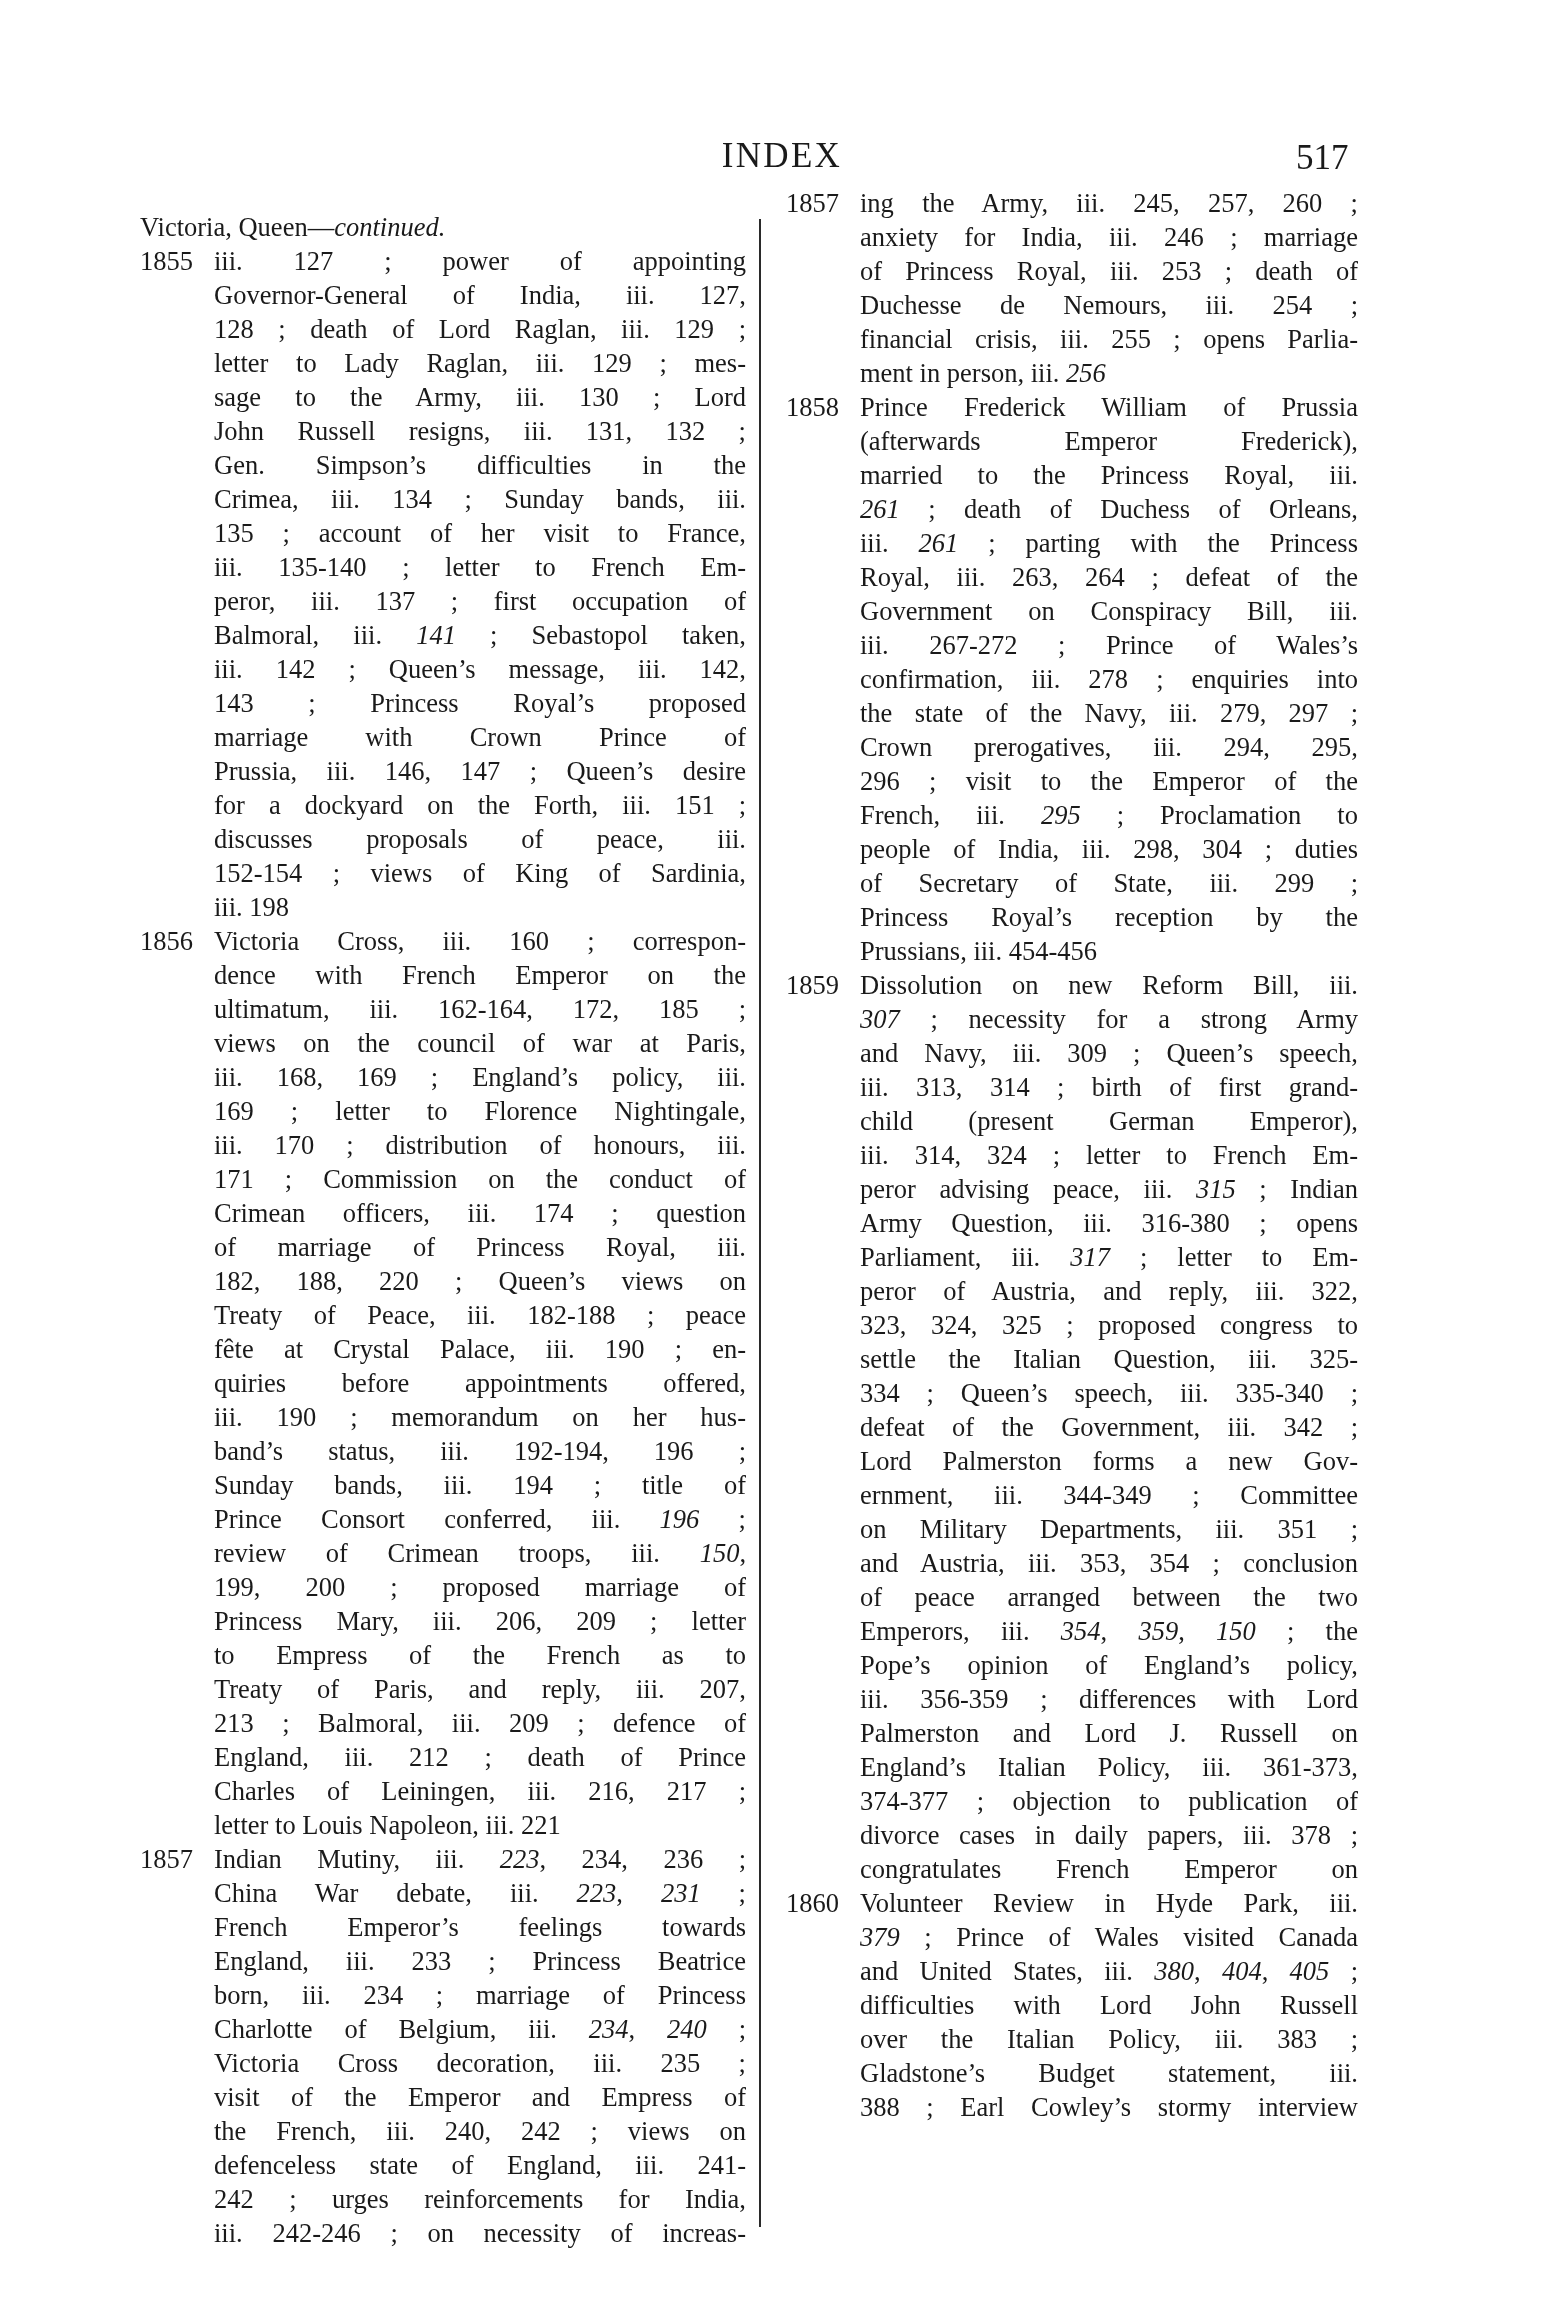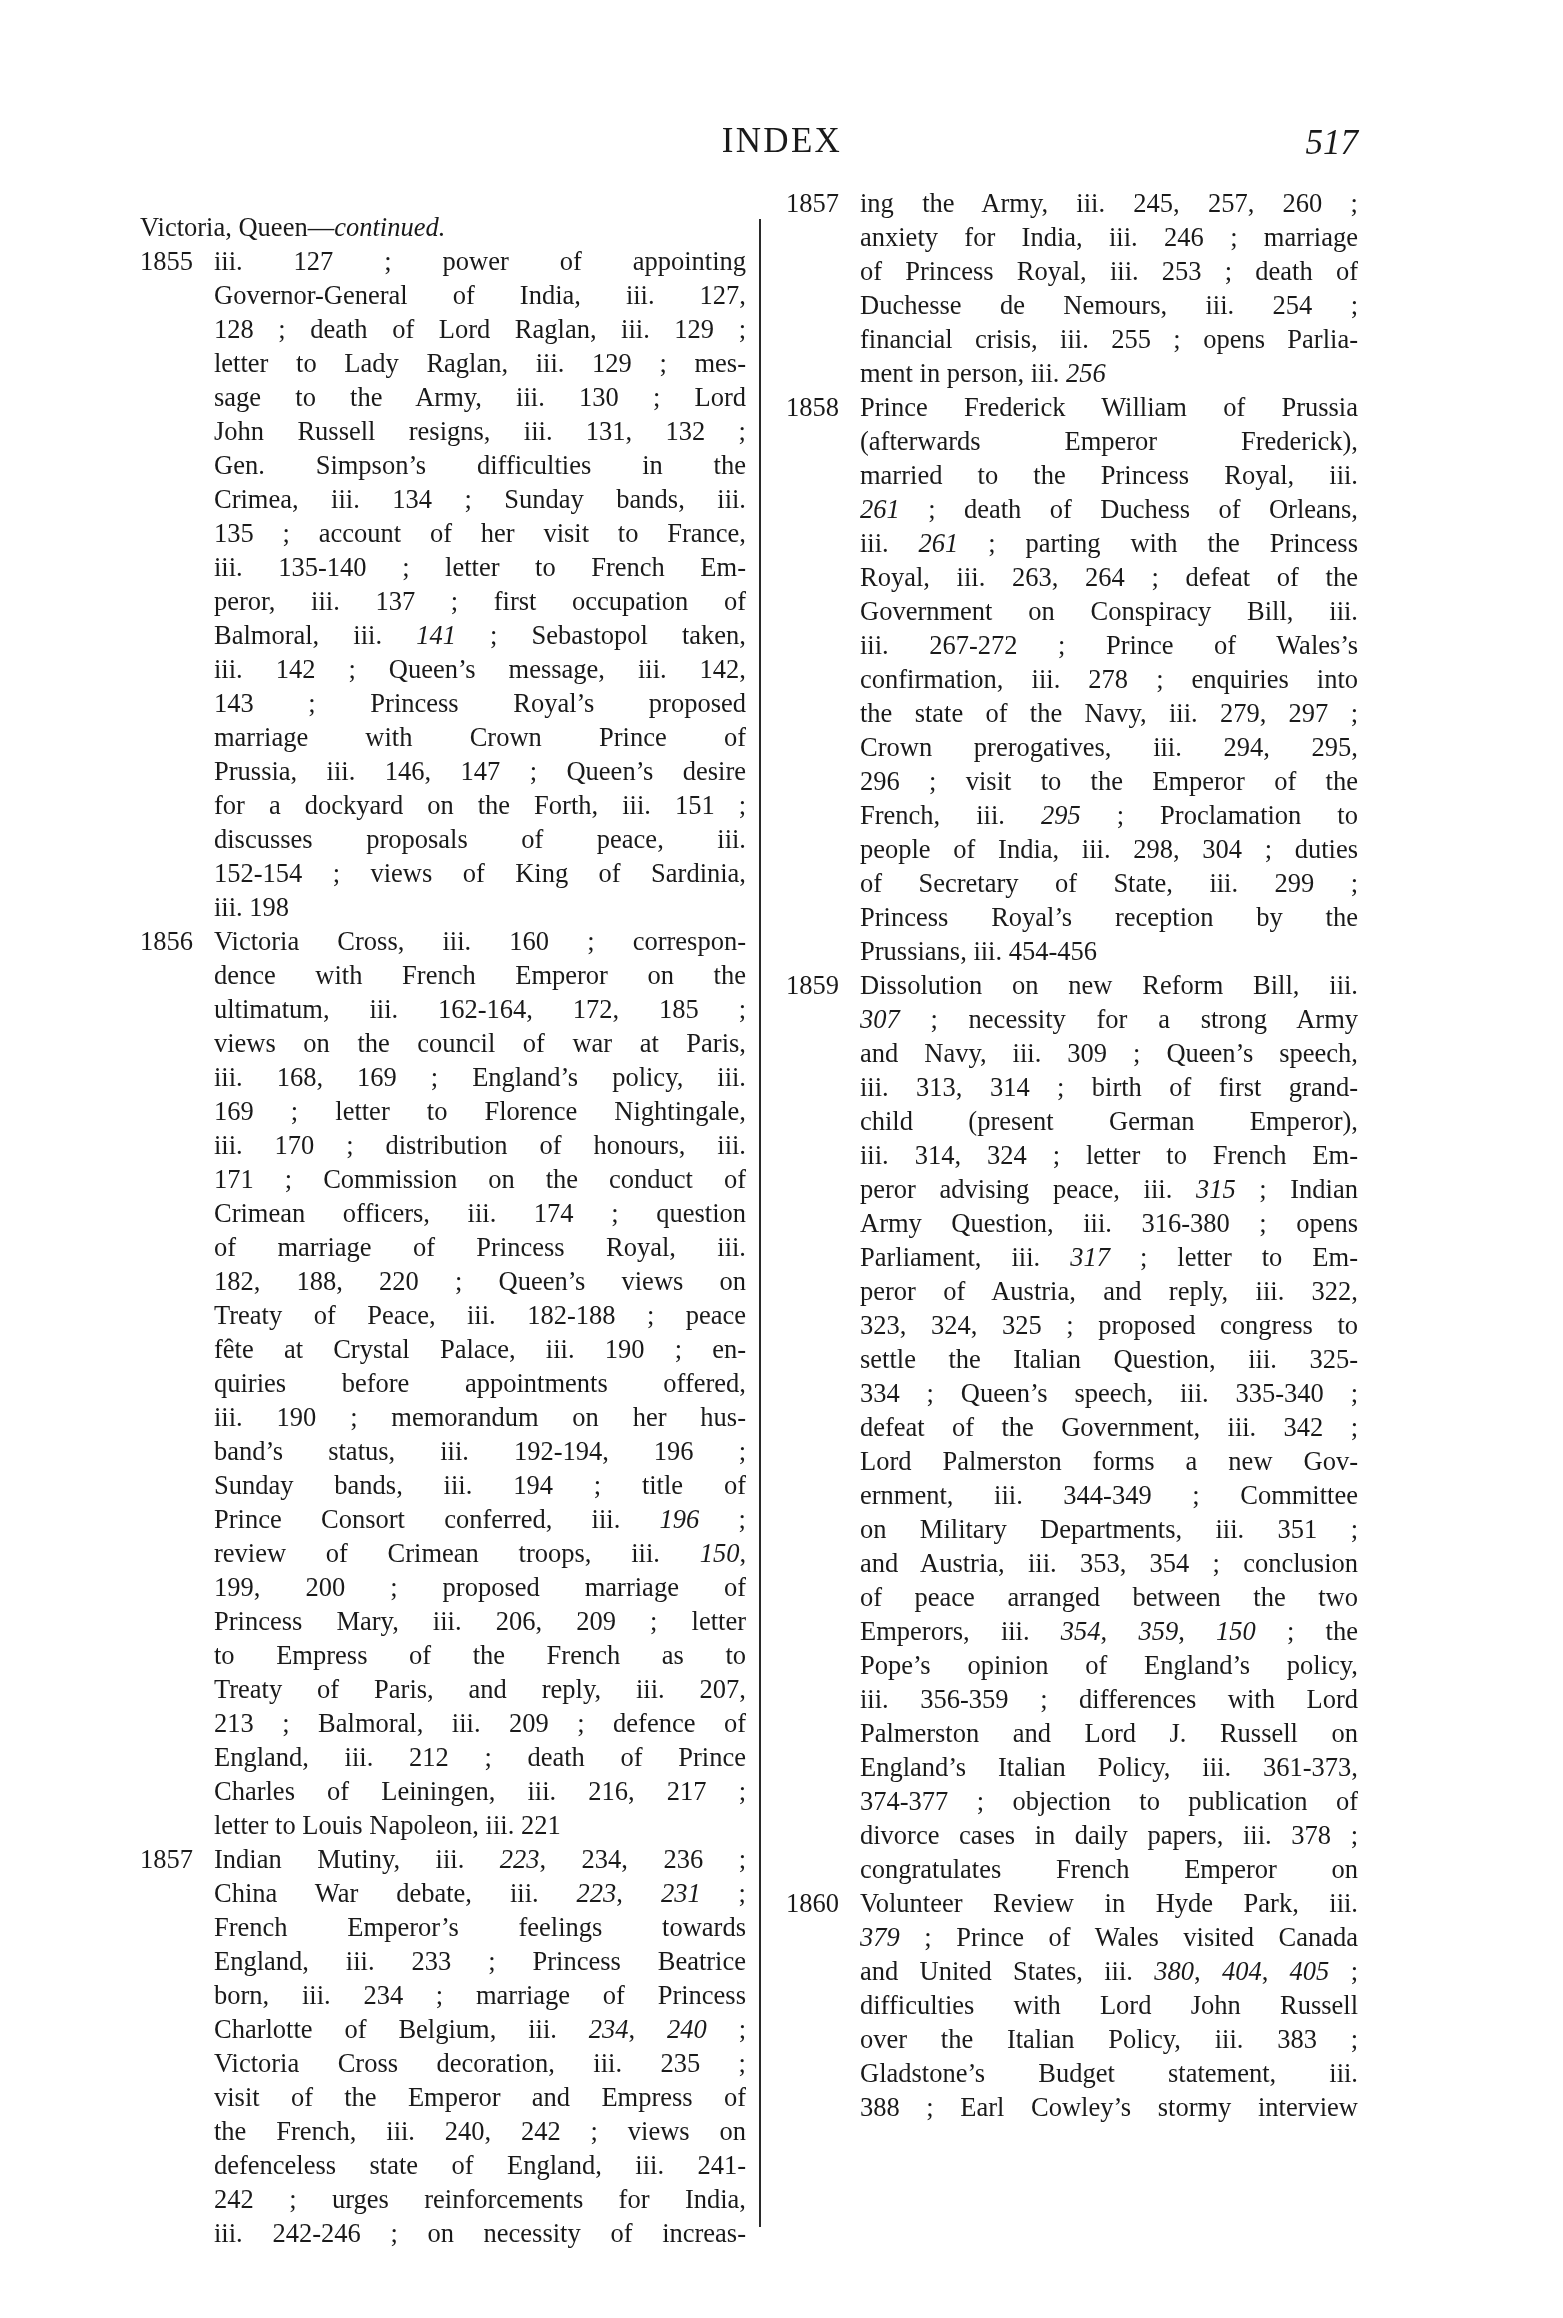--- a/index.html
+++ b/index.html
@@ -1,21 +1,21 @@
 <!DOCTYPE html>
 <html style="font-size:9px"><head>
 <meta charset="utf-8">
 <style>
   html, body { margin: 0; padding: 0; background: #ffffff; }
   body { width: 1564px; height: 2319px; position: relative; overflow: hidden;
          font-family: "Liberation Serif", "DejaVu Serif", serif; color: #1a1a1a; }
-  .running-head { position: absolute; top: 121px; left: 0; width: 1564px; height: 45px; }
+  .running-head { position: absolute; top: 136px; left: 0; width: 1564px; height: 45px; }
   .running-title { position: absolute; left: 0; width: 1564px; text-align: center; top: 0;
                    font-size: 35px; letter-spacing: 2.3px; }
-  .page-number { position: absolute; left: 1296px; width: 62px; text-align: right; top: 2.3px; font-size: 35px; font-style: italic; }
+  .page-number { position: absolute; left: 1296px; width: 62px; top: 2.3px; font-size: 35px; }
   .column { position: absolute; top: 192px; }
   .col-left { left: 140px; width: 606px; }
   .col-right { left: 786px; width: 572px; }
   .rule { position: absolute; left: 759px; top: 219px; width: 1.7px; height: 2008px; background: #2a2a2a; }
   .line { position: relative; height: 34px; line-height: 34px; font-size: 26.5px; white-space: nowrap; }
   .year { position: absolute; left: 0; top: 0; }
   .txt { position: absolute; top: 0; right: 0; text-align: justify; text-align-last: justify; white-space: normal; overflow: hidden; height: 34px; }
   .col-left .txt { left: 74px; }
   .col-right .txt { left: 74px; }
   .txt.last { text-align-last: left; }

